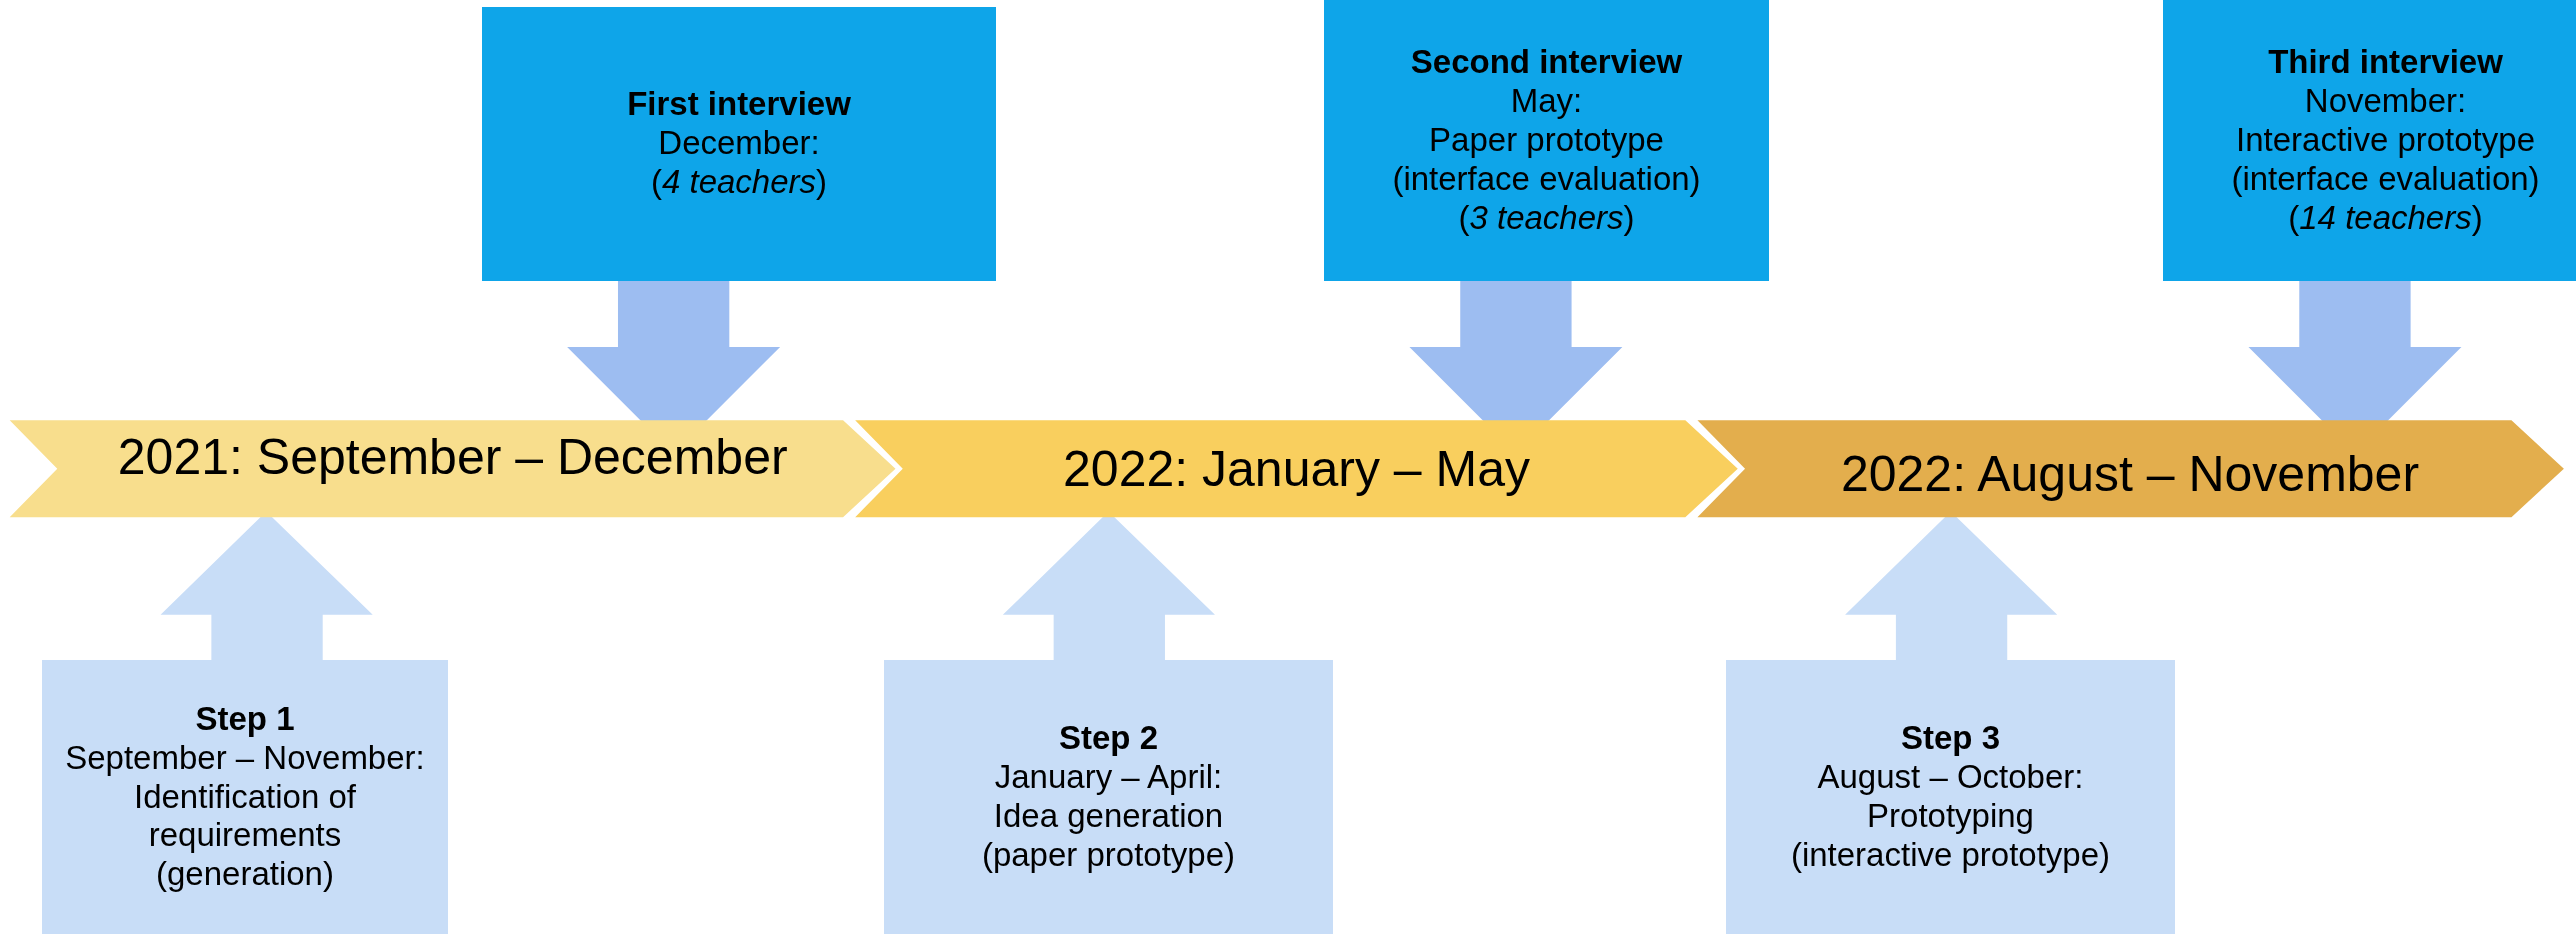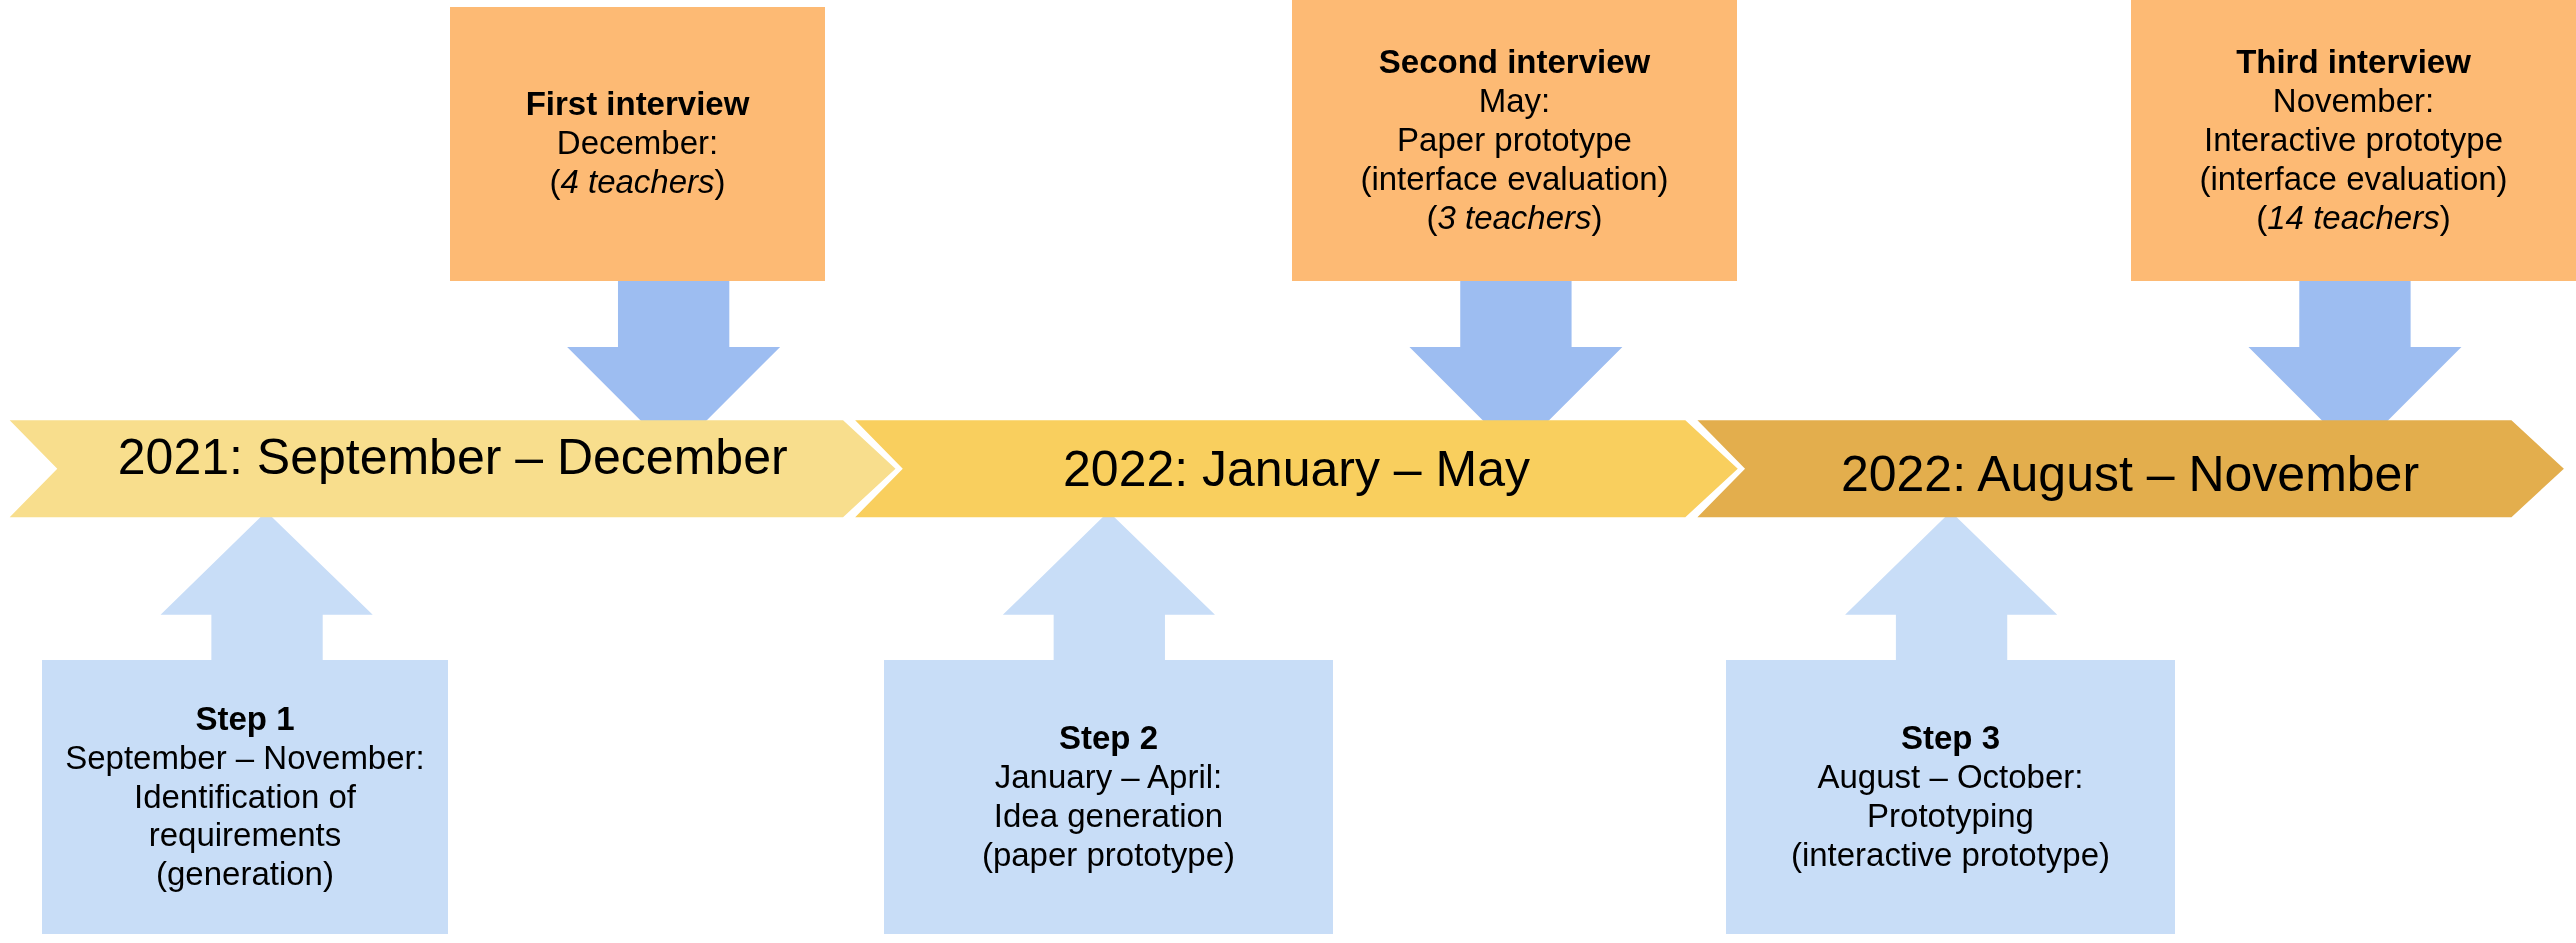--- a/index.html
+++ b/index.html
@@ -32,23 +32,24 @@
     box-sizing: border-box;
     display: flex;
     flex-direction: column;
     align-items: center;
     justify-content: center;
     text-align: center;
     color: #000000;
     line-height: 1.18;
   }
   .box-interview {
-    background: #fdba74;
+    background: #0ea5e9;
     font-size: 33px;
     padding: 6.5px 11.3px;
+    margin-left: 32px;
   }
   .box-step {
     background: #C8DDF7;
     font-size: 33px;
     padding: 8px 11.3px;
   }
   .ln { display: block; white-space: nowrap; }
   .ln-bold { font-weight: bold; }
   .ital { font-style: italic; }
   .chevron-label {
@@ -88,21 +89,21 @@
   <div class="chevron-label" style="left:9.7px; top:420px; width:886px; height:73px;">
     <span>2021: September – December</span>
   </div>
   <div class="chevron-label" style="left:855px; top:420px; width:883px; height:97px;text-align:center;">
     <span>2022: January – May</span>
   </div>
   <div class="chevron-label" style="left:1697px; top:420px; width:866px; height:108px;">
     <span>2022: August – November</span>
   </div>
 
-  <div class="box box-interview" style="left:450px; top:6.5px; width:375px; height:274px;">
+  <div class="box box-interview" style="left:450px; top:6.5px; width:514px; height:274px;">
     <span class="ln ln-bold">First interview</span>
     <span class="ln">December:</span>
     <span class="ln"><span>(</span><span class="ital">4 teachers</span><span>)</span></span>
   </div>
 
   <div class="box box-interview" style="left:1292px; top:0px; width:445px; height:281px;">
     <span class="ln ln-bold">Second interview</span>
     <span class="ln">May:</span>
     <span class="ln">Paper prototype</span>
     <span class="ln">(interface evaluation)</span>

